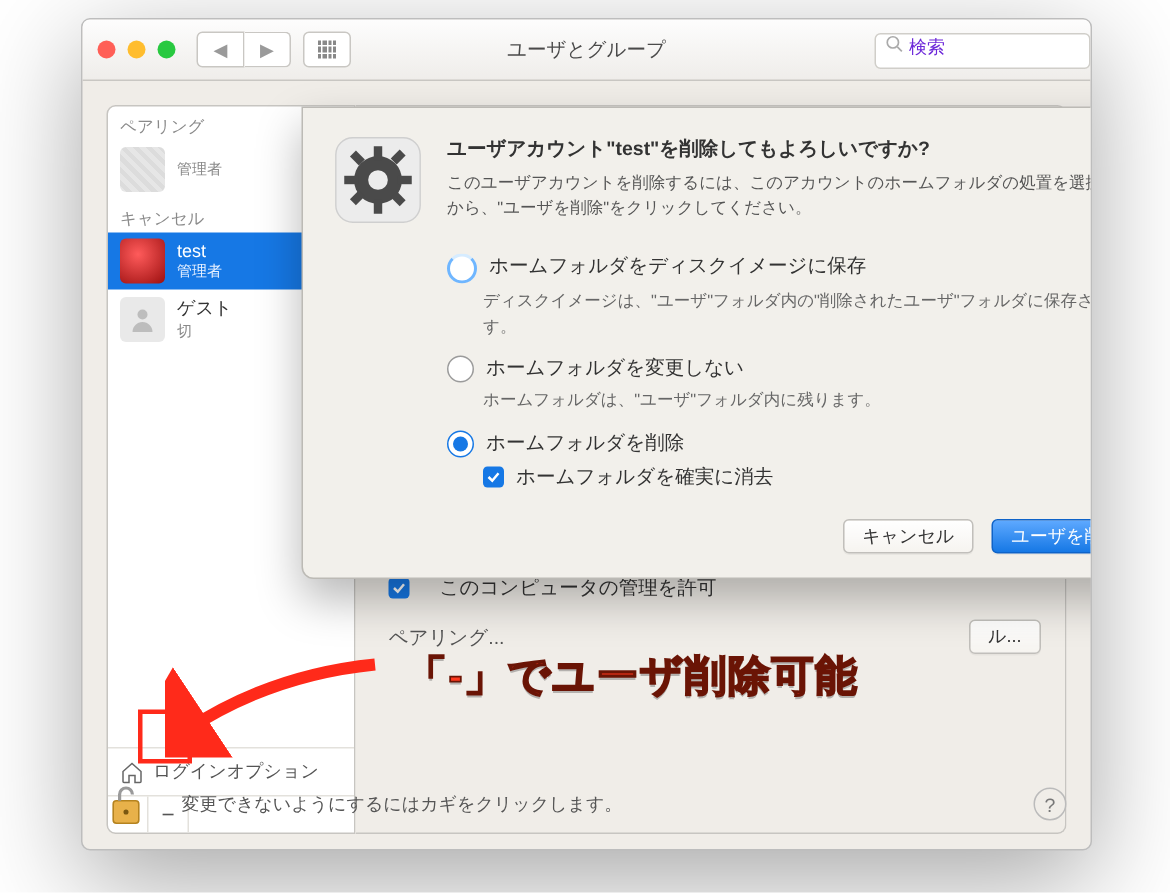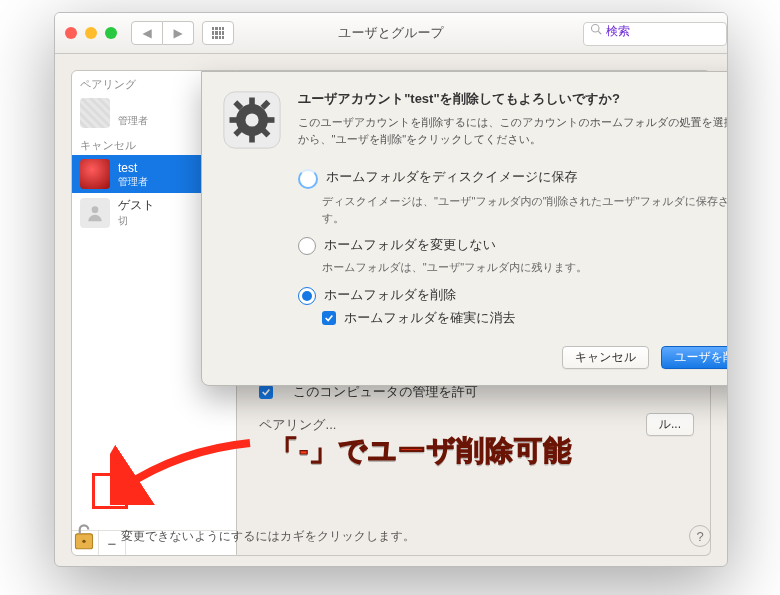--- a/index.html
+++ b/index.html
@@ -16,21 +16,21 @@
 .navbtn:last-child{border-radius:0 4px 4px 0;border-left:none}
 .gridbtn{width:30px;height:22px;border:1px solid #c9c7c3;background:#fff;border-radius:4px;margin-left:8px;display:flex;align-items:center;justify-content:center}
 .gridic{width:12px;height:12px;display:grid;grid-template-columns:repeat(4,1fr);grid-template-rows:repeat(3,1fr);gap:1px}
 .gridic span{background:#888}
 .title{position:absolute;left:0;right:0;text-align:center;font-size:13px;color:#4a4a4a;pointer-events:none}
 .search{position:absolute;right:0;top:9px;width:130px;height:22px;border:1px solid #d0cec9;border-radius:4px;background:#fff;display:flex;align-items:flex-start;padding:0 6px;color:#6d28d9;font-size:12px}
 .search svg{margin-right:4px}
 .content{position:absolute;top:41px;left:0;right:0;bottom:0;display:flex;padding:16px 16px 10px 16px;gap:0}
 .sidebar{width:164px;border:1px solid #c7c5c1;border-radius:6px 0 0 6px;background:#fff;display:flex;flex-direction:column;overflow:hidden}
 .sb-sec{font-size:11px;color:#8a8a8a;padding:6px 8px 2px 8px}
-.user-row{display:flex;align-items:flex-end;gap:8px;padding:4px 8px}
+.user-row{display:flex;align-items:center;gap:8px;padding:4px 8px}
 .user-row.sel{background:#1678e5;color:#fff}
 .avatar{width:30px;height:30px;border-radius:4px;background:#ddd;flex:none;display:flex;align-items:center;justify-content:center}
 .avatar.blur{background:repeating-linear-gradient(45deg,#e6e6e6,#e6e6e6 3px,#dcdcdc 3px,#dcdcdc 6px)}
 .avatar.red{background:radial-gradient(circle at 40% 35%,#ff5b5b,#9c0f0f)}
 .avatar.gs{background:#e9e9e9}
 .u-name{font-size:12px}
 .u-sub{font-size:10px;color:#8a8a8a}
 .user-row.sel .u-sub{color:#e6f0ff}
 .sb-spacer{flex:1}
 .login-opt{border-top:1px solid #e3e1dc;padding:7px 8px;display:flex;align-items:center;gap:6px;font-size:12px;color:#555}
@@ -136,20 +136,26 @@
                   <circle cx="12" cy="8" r="4" fill="#bdbdbd"></circle>
                   <path d="M4 22c0-4.4 3.6-8 8-8s8 3.6 8 8" fill="#bdbdbd"></path>
                 </svg>
             </div>
             <div>
               <div class="u-name">ゲスト</div>
               <div class="u-sub">切</div>
             </div>
           </div>
           <div class="sb-spacer"></div>
+          <div class="login-opt">
+            <svg width="16" height="16" viewBox="0 0 24 24">
+                <path d="M3 11l9-8 9 8v10a1 1 0 0 1-1 1h-5v-7h-6v7H4a1 1 0 0 1-1-1z" fill="none" stroke="#666" stroke-width="1.5"></path>
+              </svg>
+            <span>ログインオプション</span>
+          </div>
           <div class="pm-row">
             <div class="pm">＋</div>
             <div class="pm">−</div>
             <div class="pm" style="flex:1;border-right:none"></div>
           </div>
         </div>
 
         <div class="mainpane">
           <div class="open-btn"><span class="mac-btn">ト...</span></div>
           <div class="chk-row">

